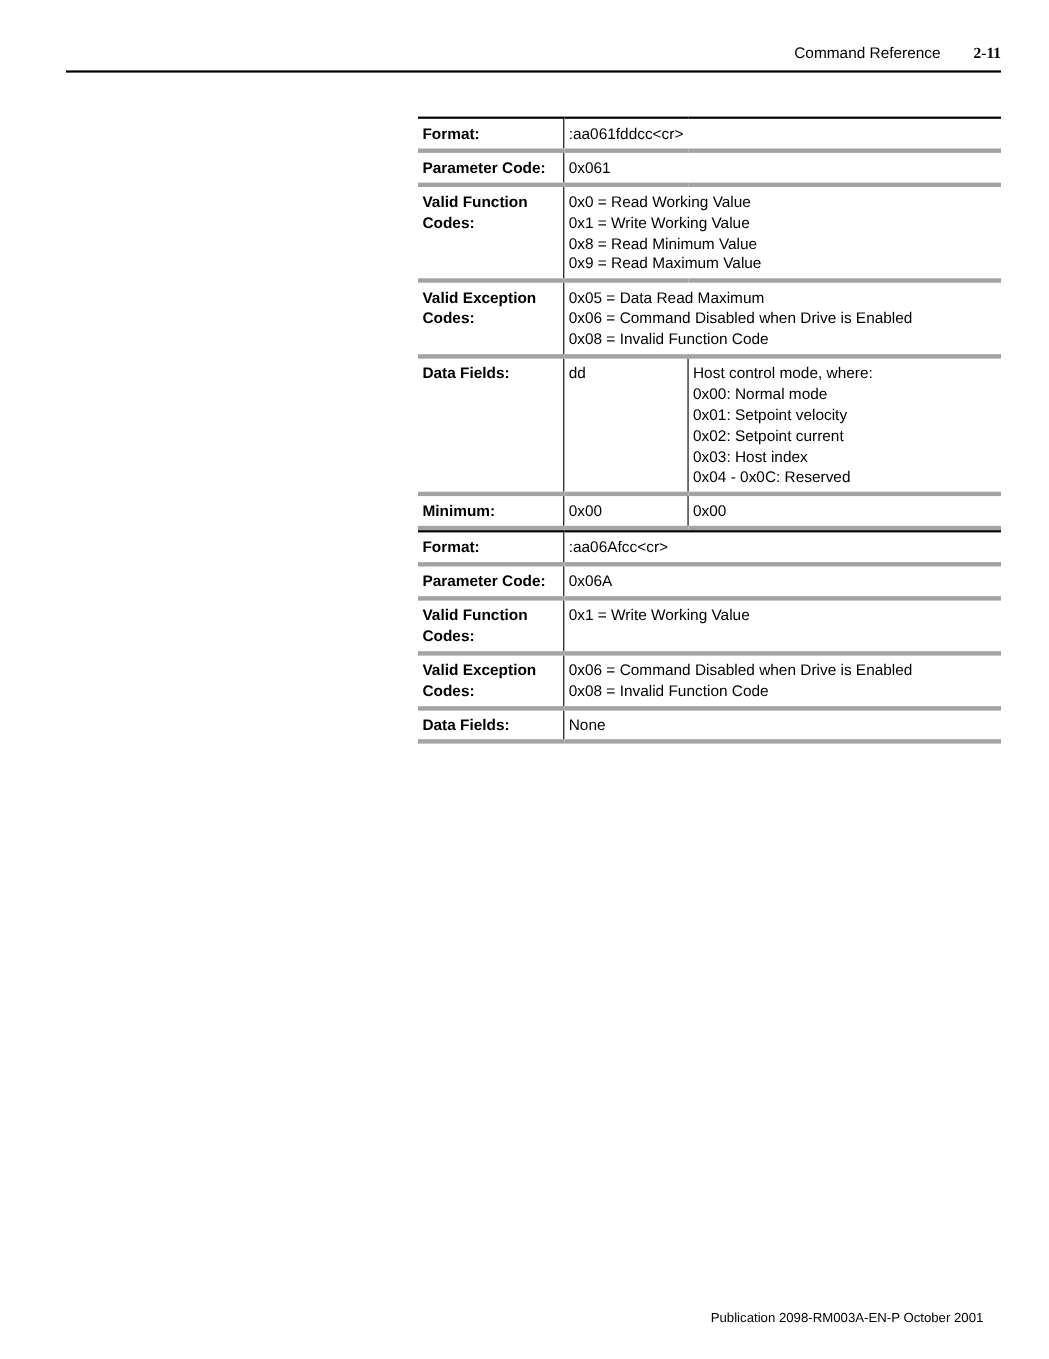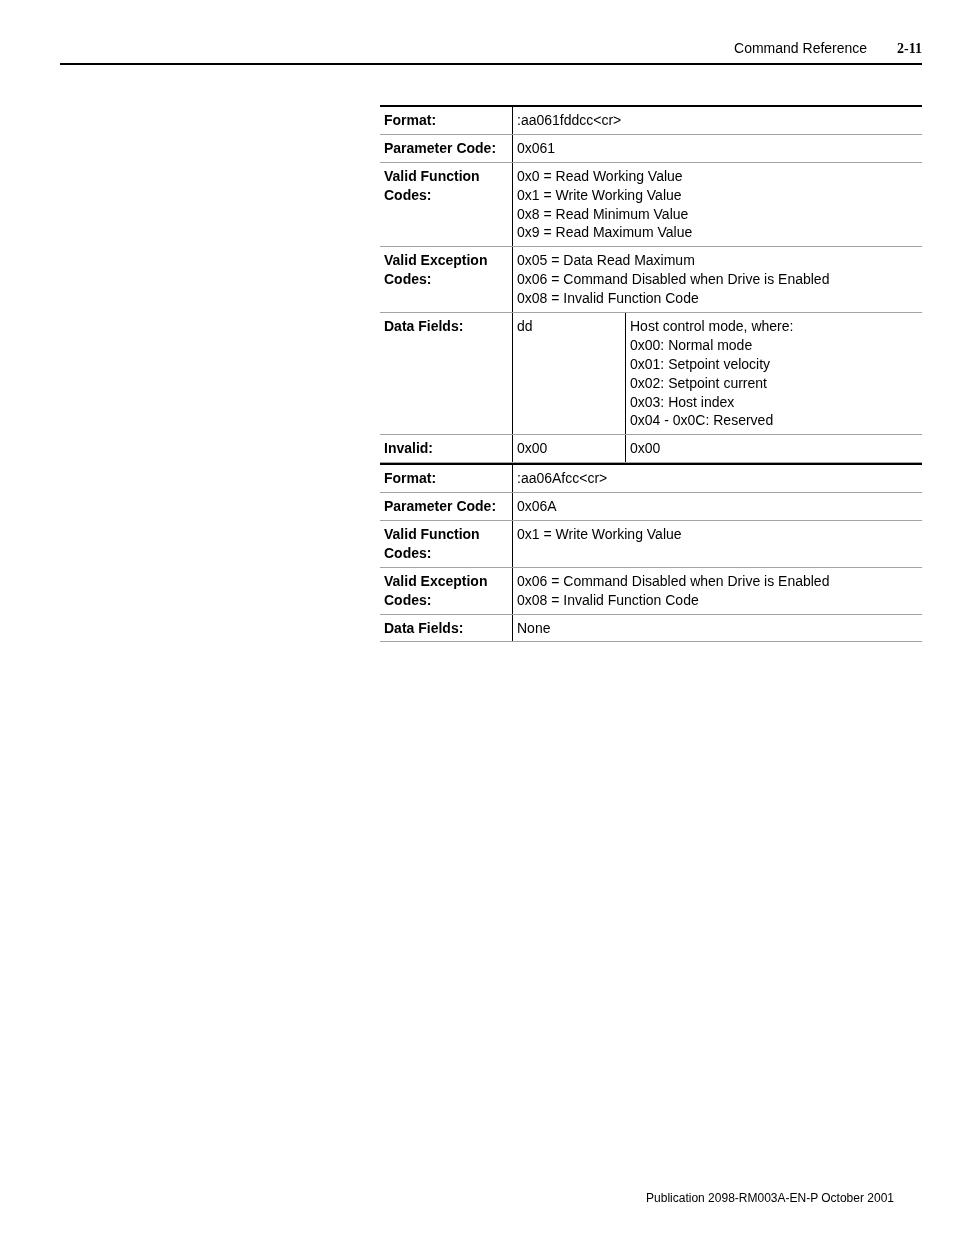--- a/index.html
+++ b/index.html
@@ -4,21 +4,21 @@
 <style>
   body {
     margin: 0;
     padding: 0;
     background: #fff;
     font-family: Arial, Helvetica, sans-serif;
     color: #000;
     width: 954px;
   }
   .page {
-    padding: 40px 32px 30px 60px;
+    padding: 40px 44px 30px 60px;
     box-sizing: border-box;
     min-height: 1235px;
     position: relative;
   }
   .header-row {
     display: flex;
     justify-content: flex-end;
     align-items: baseline;
     gap: 30px;
     font-size: 14px;
@@ -40,21 +40,21 @@
   }
   table.spec {
     border-collapse: collapse;
     width: 100%;
     font-size: 14px;
     font-family: "Arial Narrow", Arial, Helvetica, sans-serif;
     font-stretch: condensed;
   }
   table.spec td {
     border-top: 1px solid #000;
-    border-bottom: 1px solid #a3a3a3;
+    border-bottom: 4px solid #a3a3a3;
     padding: 4px 8px 4px 4px;
     vertical-align: top;
     line-height: 1.35;
   }
   table.spec tr:first-child td { border-top: 2px solid #000; }
   table.spec .label {
     font-weight: bold;
     width: 120px;
     border-right: 1px solid #000;
   }
@@ -112,21 +112,21 @@
         <td class="label">Data Fields:</td>
         <td class="sub1">dd</td>
         <td class="mline">Host control mode, where:
 0x00: Normal mode
 0x01: Setpoint velocity
 0x02: Setpoint current
 0x03: Host index
 0x04 - 0x0C: Reserved</td>
       </tr>
       <tr>
-        <td class="label">Invalid:</td>
+        <td class="label">Minimum:</td>
         <td class="sub1">0x00</td>
         <td>0x00</td>
       </tr>
     </tbody>
       </table>
 
     <table class="spec">
       <tbody>
           <tr>
         <td class="label">Format:</td>

